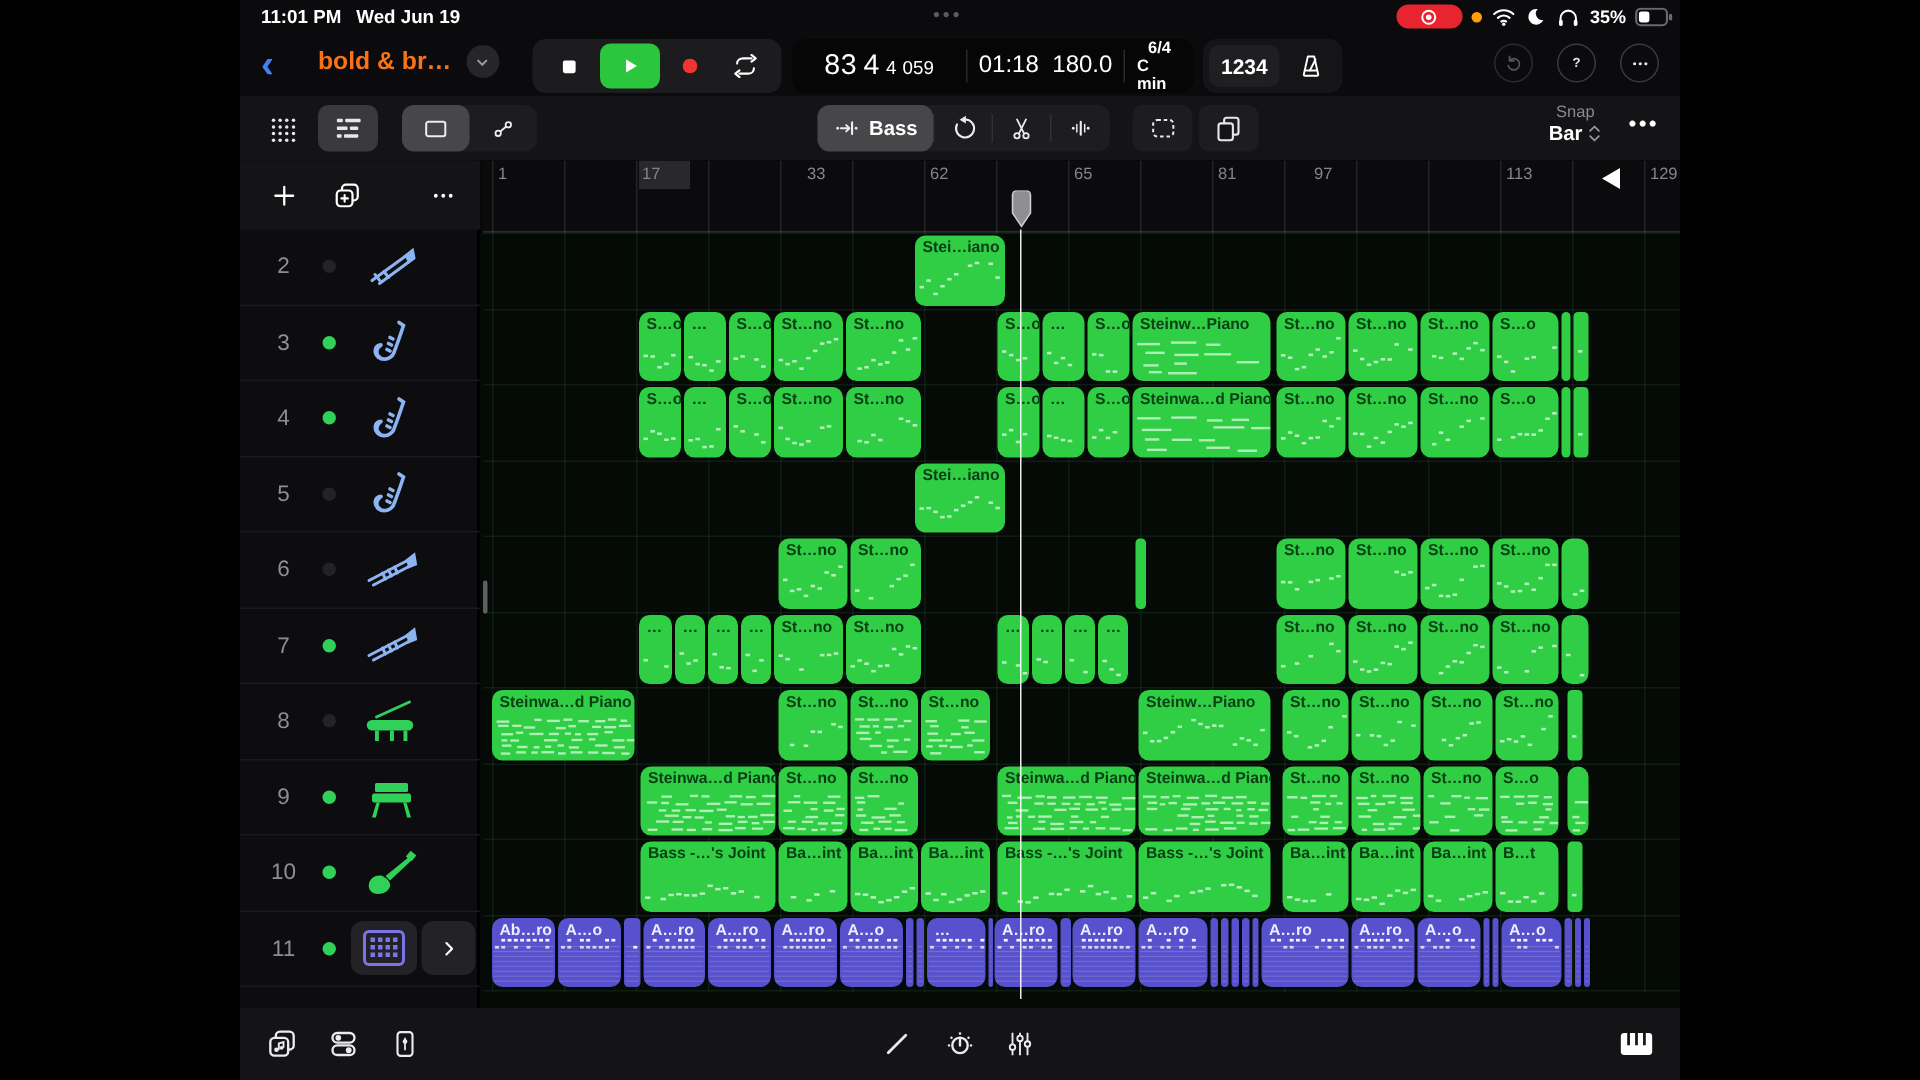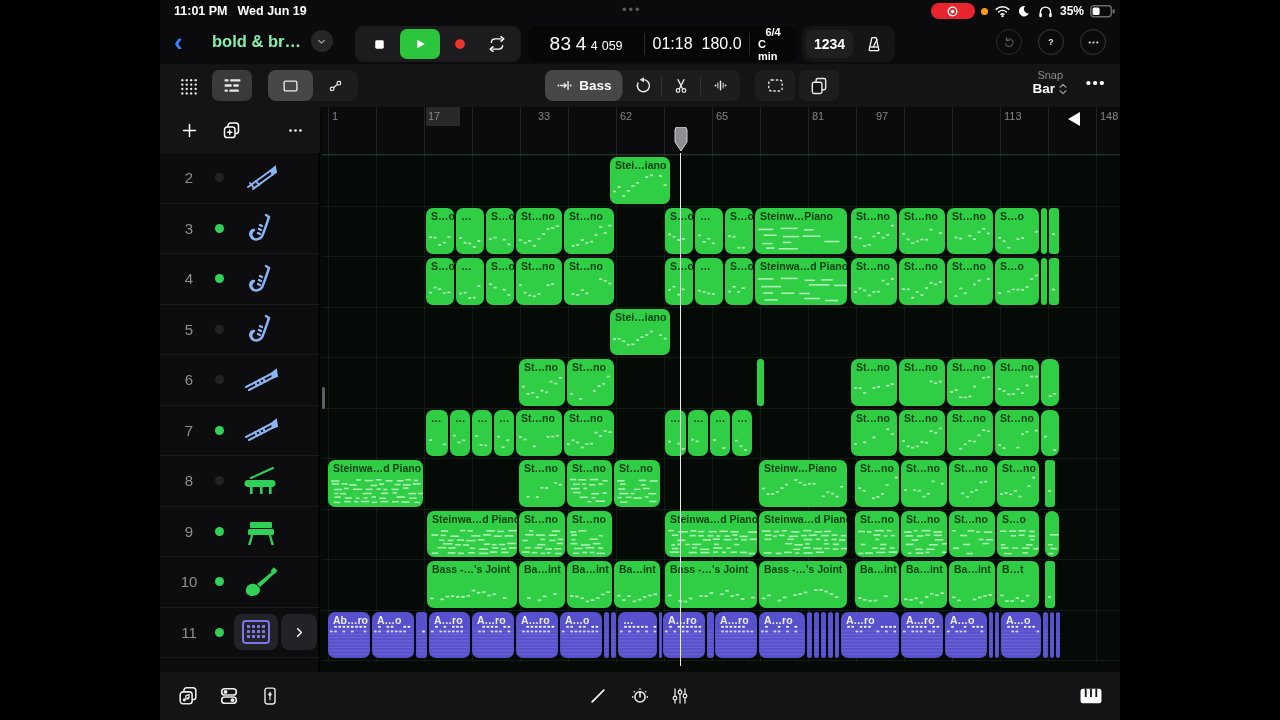--- a/index.html
+++ b/index.html
@@ -16,21 +16,21 @@
   .rec-pill { width:44px; height:16px; border-radius:9px; background:#e8252f; display:flex; align-items:center; justify-content:center; }
   .rec-pill svg { display:block; }
   .orange-dot { width:7px; height:7px; border-radius:50%; background:#ff9f0a; }
   .sb-right .pct { color:#fff; font-size:12px; font-weight:600; }
   .sb-icon { color:#fff; display:flex; align-items:center; }
 
   
   .navbar { position:absolute; left:0; top:24px; width:960px; height:40px; }
   .back-btn { position:absolute; left:14px; top:3px; color:#3f82f7; font-size:26px; font-weight:600; line-height:30px; }
   .proj { position:absolute; left:52px; top:6px; display:flex; align-items:center; gap:10px; }
-  .proj-title { color:#86efac; font-size:16.5px; font-weight:700; }
+  .proj-title { color:#f97316; font-size:16.5px; font-weight:700; }
   .circ-sm { width:22px; height:22px; border-radius:50%; background:#262628; color:#9a9aa0; display:flex; align-items:center; justify-content:center; }
   .transport { position:absolute; left:195px; top:2px; width:166px; height:36px; background:#1c1c1e; border-radius:9px; display:flex; align-items:center; justify-content:space-around; padding:0 6px; }
   .t-btn { width:34px; height:28px; display:flex; align-items:center; justify-content:center; color:#fff; }
   .play-btn { background:#2bc63d; border-radius:7px; width:40px; height:30px; }
   .lcd { position:absolute; left:368px; top:2px; width:268px; height:36px; background:#060607; border-radius:9px; display:flex; align-items:center; color:#fff; }
   .lcd-seg { display:flex; align-items:baseline; justify-content:center; gap:4px; padding:0 8px; }
   .lcd-div { width:1px; height:22px; background:#2a2a2c; }
   .lcd-big { font-size:19px; font-weight:500; letter-spacing:0.5px; }
   .lcd-sm  { font-size:12.5px; font-weight:500; }
   .lcd-mid { font-size:16px; font-weight:500; }
@@ -534,21 +534,21 @@
             <div class="rtick" style="left: 486px;"></div>
             <div class="rnum" style="left: 490px;">81</div>
             <div class="rtick" style="left: 534px;"></div>
             <div class="rtick" style="left: 582px;"></div>
             <div class="rnum" style="left: 554px;">97</div>
             <div class="rtick" style="left: 630px;"></div>
             <div class="rtick" style="left: 678px;"></div>
             <div class="rnum" style="left: 682px;">113</div>
             <div class="rtick" style="left: 726px;"></div>
             <div class="rtick" style="left: 774px;"></div>
-            <div class="rnum" style="left: 778px;">148</div>
+            <div class="rnum" style="left: 778px;">129</div>
             <div class="goto-arrow" style="left: 746px; top: 5px;"></div>
           </div>
         <div id="grid">
             <div class="gridv" style="left: 6px;"></div>
             <div class="gridv" style="left: 54px;"></div>
             <div class="gridv" style="left: 102px;"></div>
             <div class="gridv" style="left: 150px;"></div>
             <div class="gridv" style="left: 198px;"></div>
             <div class="gridv" style="left: 246px;"></div>
             <div class="gridv" style="left: 294px;"></div>

